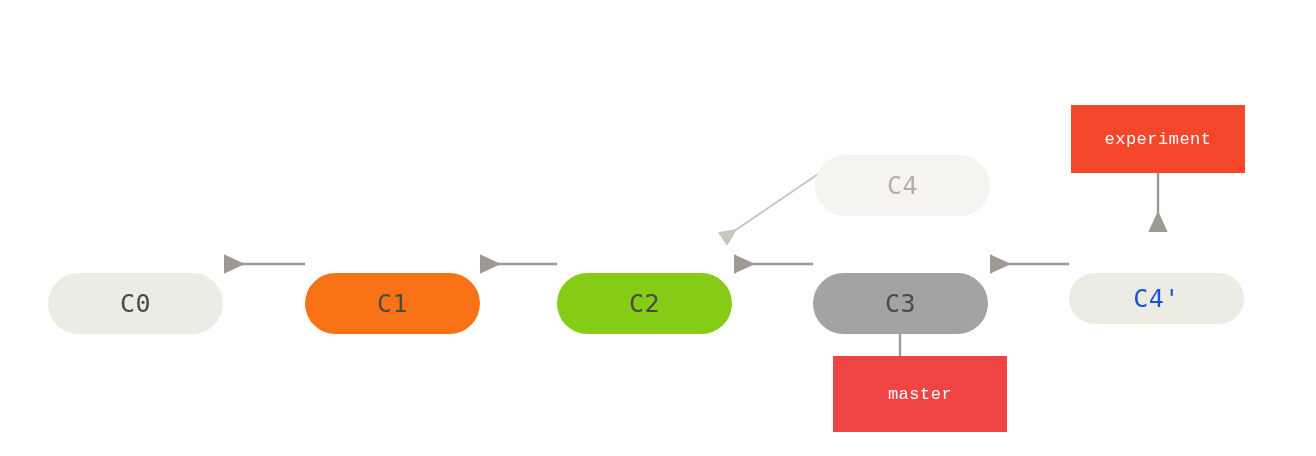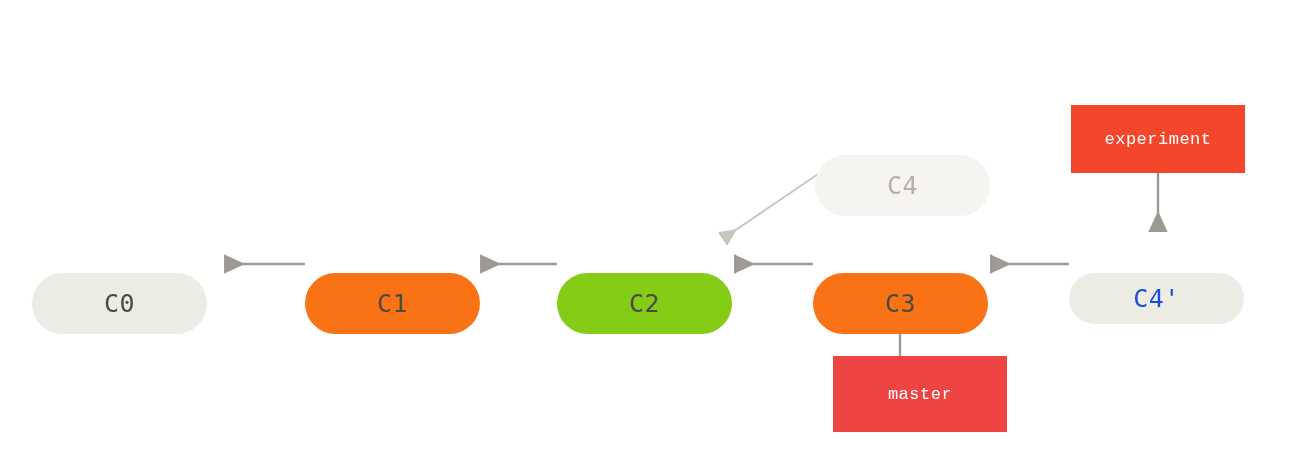--- a/index.html
+++ b/index.html
@@ -79,30 +79,30 @@
         <line x1="557" y1="264" x2="482" y2="264" stroke="#9d9a93" stroke-width="2.4" marker-end="url(#arrow-solid)"></line>
         <line x1="813" y1="264" x2="736" y2="264" stroke="#9d9a93" stroke-width="2.4" marker-end="url(#arrow-solid)"></line>
         <line x1="1069" y1="264" x2="992" y2="264" stroke="#9d9a93" stroke-width="2.4" marker-end="url(#arrow-solid)"></line>
         <line x1="824" y1="170" x2="724" y2="238" stroke="#c9c6be" stroke-width="2" marker-end="url(#arrow-faded)"></line>
         <line x1="1158" y1="173" x2="1158" y2="230" stroke="#9d9a93" stroke-width="2.4" marker-end="url(#arrow-solid)"></line>
         <line x1="900" y1="356" x2="900" y2="299" stroke="#9d9a93" stroke-width="2.4" marker-end="url(#arrow-solid)"></line>
       </g>
   </svg>
 
   <div id="node-group">
-      <div class="commit-node solid" style="left: 32px; top: 234px; width: 175px; height: 61px; background: rgb(237, 236, 228); color: rgb(75, 74, 69);">
+      <div class="commit-node solid" style="left: 48px; top: 234px; width: 175px; height: 61px; background: rgb(237, 236, 228); color: rgb(75, 74, 69);">
         <span>C0</span>
       </div>
       <div class="commit-node solid" style="left: 305px; top: 234px; width: 175px; height: 61px; background: #f97316; color: rgb(75, 74, 69);">
         <span>C1</span>
       </div>
       <div class="commit-node solid" style="left: 557px; top: 234px; width: 175px; height: 61px; background: #84cc16; color: rgb(75, 74, 69);">
         <span>C2</span>
       </div>
-      <div class="commit-node solid" style="left: 813px; top: 234px; width: 175px; height: 61px; background: #f97316; color: rgb(75, 74, 69);">
+      <div class="commit-node solid" style="left: 813px; top: 234px; width: 175px; height: 61px; background: #a3a3a3; color: rgb(75, 74, 69);">
         <span>C3</span>
       </div>
       <div class="commit-node solid" style="left: 1069px; top: 234px; width: 175px; height: 51px; background: rgb(237, 236, 228); color: #1d4ed8;">
         <span>C4'</span>
       </div>
       <div class="commit-node faded" style="left: 815px; top: 116px; width: 175px; height: 61px; background: rgb(245, 244, 240); color: rgb(179, 175, 167);">
         <span>C4</span>
       </div>
     </div>
   <div id="label-group">

